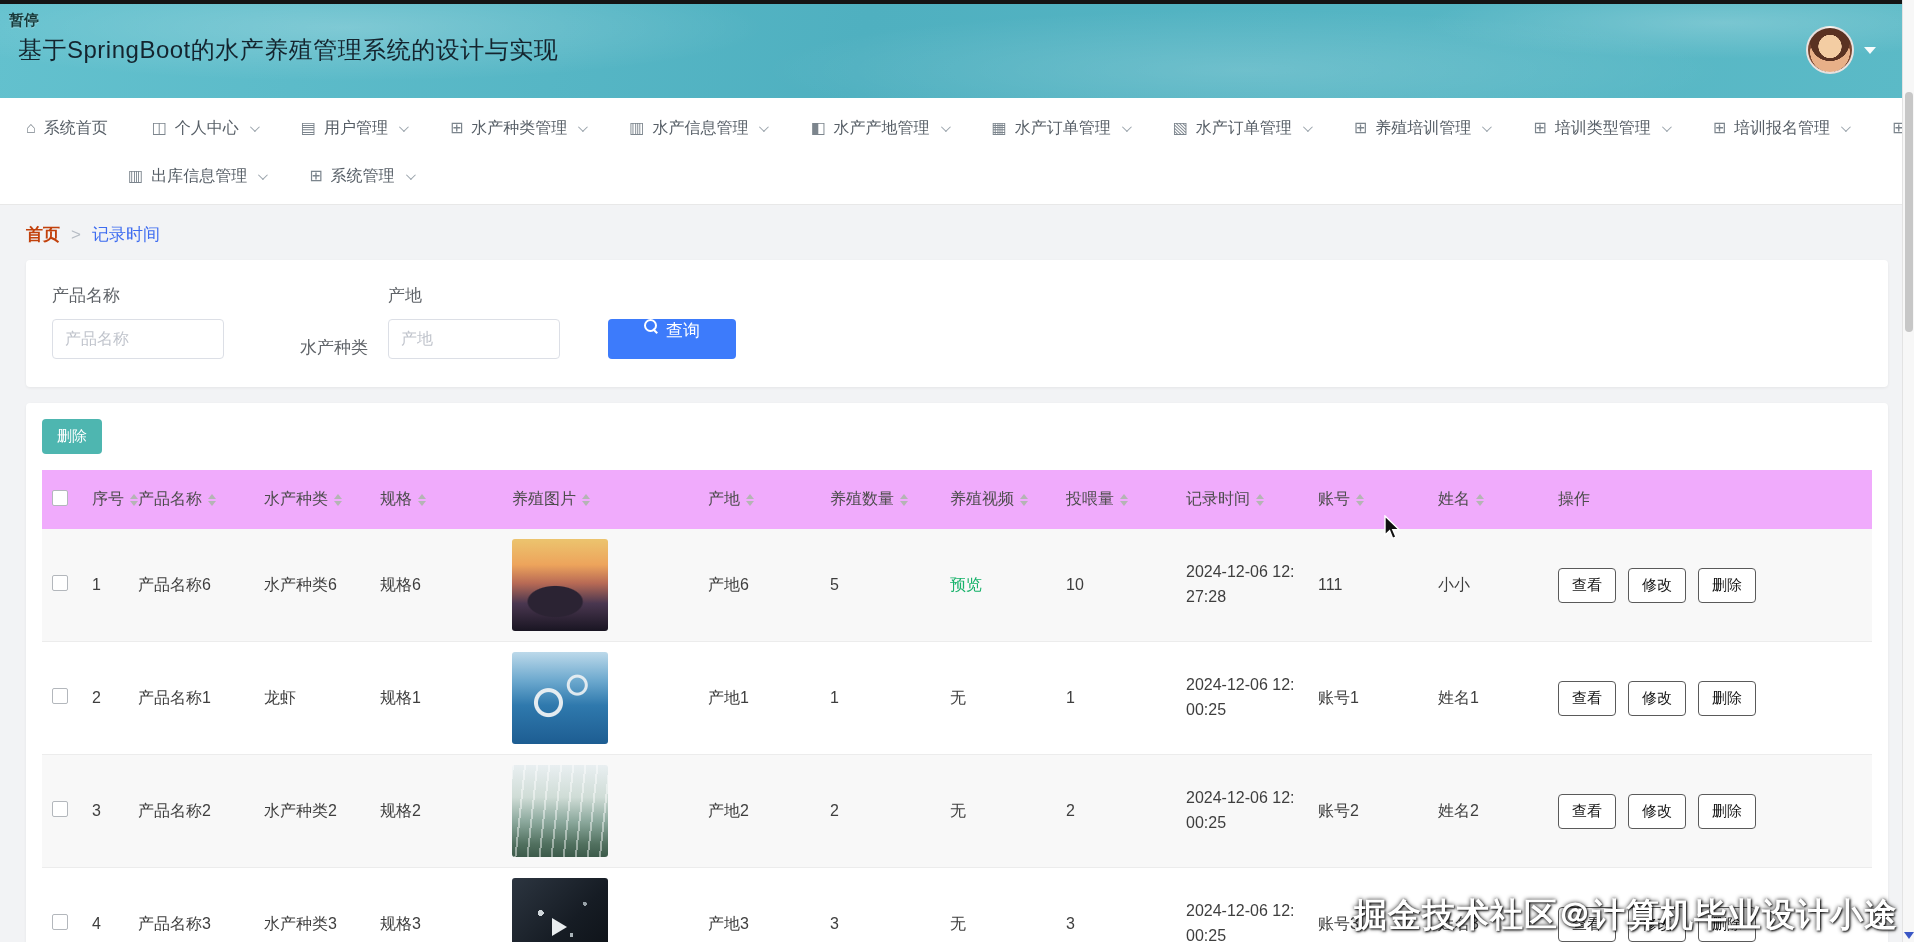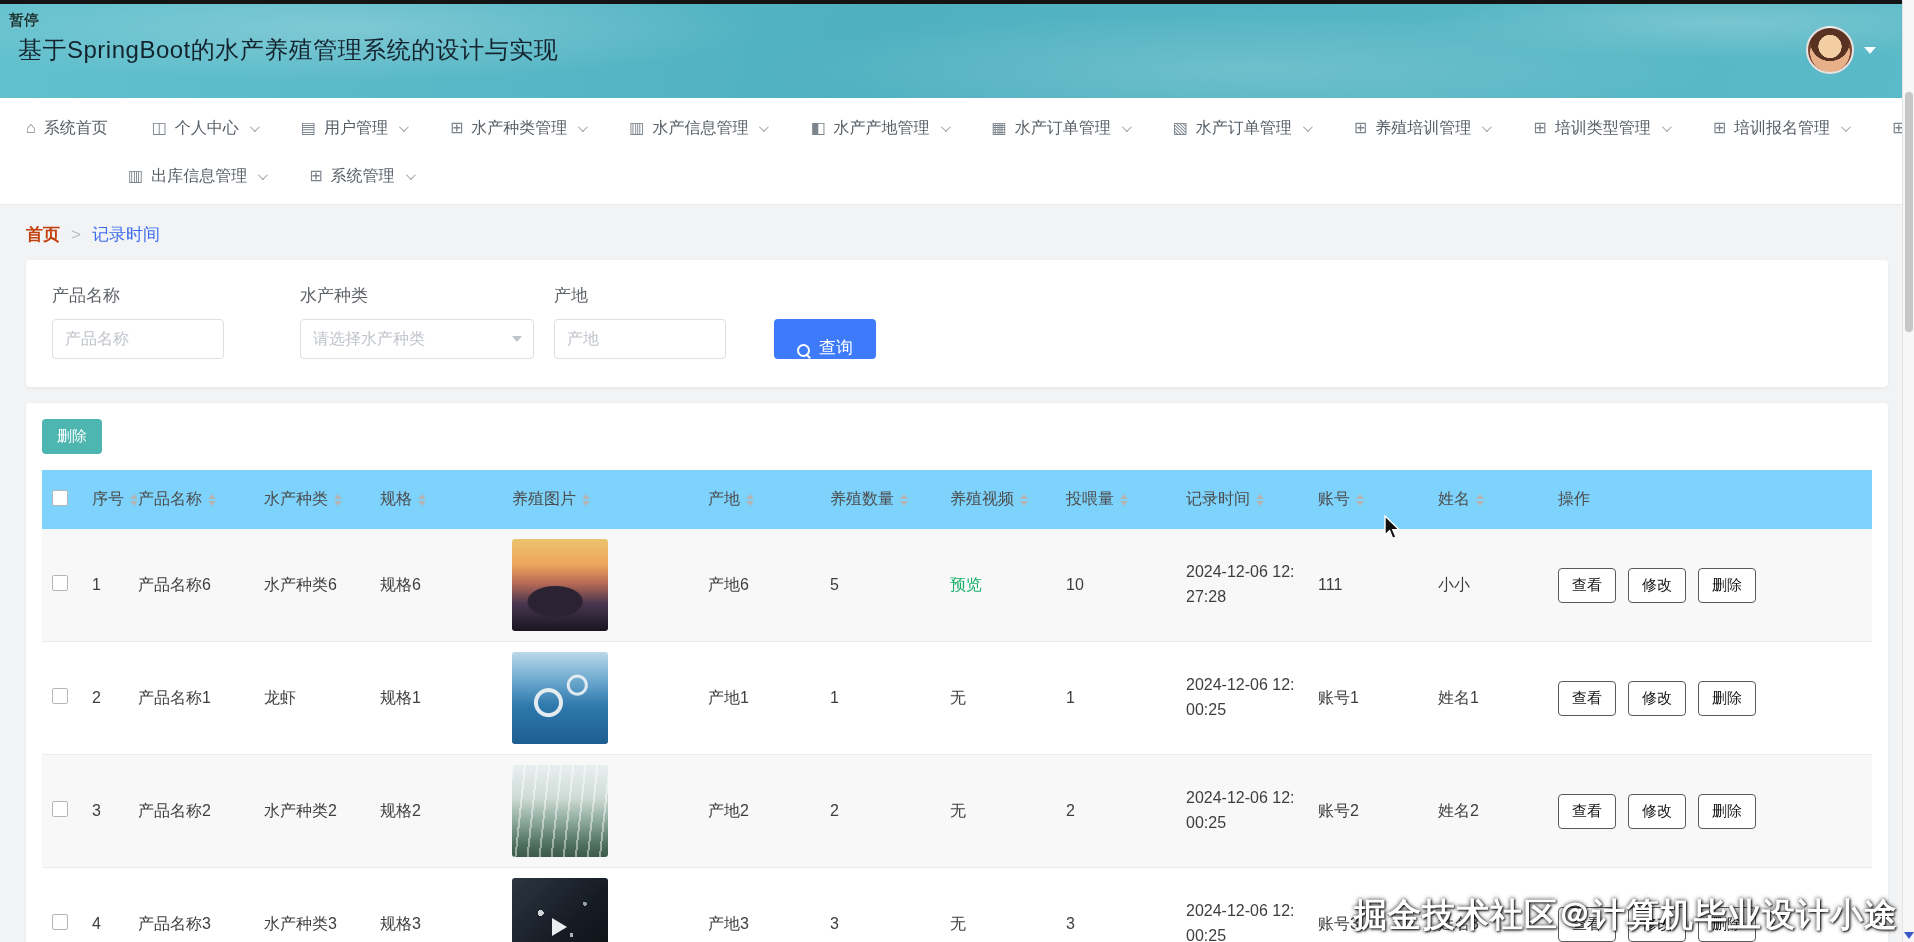--- a/index.html
+++ b/index.html
@@ -53,35 +53,35 @@
   .field.tight { margin-left:20px; }
   .field-label { font-size:17px; color:#5f6368; }
   .text-input { height:40px; width:172px; border:1px solid #dcdfe6; border-radius:4px;
     padding:0 12px; font-size:16px; color:#333; outline:none; background:#fff;
     font-family:"Liberation Sans","DejaVu Sans",sans-serif; }
   .text-input::placeholder { color:#c0c4cc; }
   .select-box { position:relative; height:40px; width:234px; border:1px solid #dcdfe6; border-radius:4px;
     display:flex; align-items:center; padding:0 28px 0 12px; font-size:16px; color:#c0c4cc; cursor:pointer; }
   .select-caret { position:absolute; right:11px; top:16px; width:0; height:0;
     border-left:5px solid transparent; border-right:5px solid transparent; border-top:6px solid #c0c4cc; }
-  .query-btn { margin-left:48px; height:40px; padding:0 23px; background:#3d7bfb; border:none;
-    border-radius:4px; color:#fff; font-size:17px; display:inline-flex; align-items:flex-end; gap:7px;
+  .query-btn { margin-left:48px; height:40px; padding:0 36px; background:#3d7bfb; border:none;
+    border-radius:4px; color:#fff; font-size:17px; display:inline-flex; align-items:flex-start; gap:7px;
     cursor:pointer; font-family:inherit; }
   .mag { width:15px; height:15px; display:inline-block; position:relative; }
   .mag::before { content:""; position:absolute; left:0; top:0; width:9px; height:9px;
     border:2px solid #fff; border-radius:50%; }
   .mag::after { content:""; position:absolute; left:9px; top:9px; width:6px; height:2px;
     background:#fff; transform:rotate(45deg); transform-origin:left center; }
 
   
   .table-card { margin-top:16px; padding:16px 16px 0; }
   .delete-btn { background:#4eb6b0; color:#fff; border:none; border-radius:4px; padding:8px 15px;
     font-size:15px; cursor:pointer; margin-bottom:16px; font-family:inherit; }
   table { width:100%; border-collapse:collapse; table-layout:fixed; }
-  thead th { background:#7dd3fc; color:#4c4c4c; font-weight:normal; font-size:16px; text-align:left;
+  thead th { background:#f0abfc; color:#4c4c4c; font-weight:normal; font-size:16px; text-align:left;
     padding:19px 10px; white-space:nowrap; }
   tbody td { padding:10px 10px; font-size:16px; color:#3e3e3e; border-bottom:1px solid #ececec;
     vertical-align:middle; }
   tbody tr:nth-child(odd) { background:#f8f8f8; }
   tbody tr:nth-child(even) { background:#fff; }
   .carets { display:inline-flex; flex-direction:column; gap:2px; margin-left:6px; vertical-align:middle; cursor:pointer; }
   .c-up { width:0; height:0; border-left:4px solid transparent; border-right:4px solid transparent;
     border-bottom:5px solid #b4b4b4; }
   .c-down { width:0; height:0; border-left:4px solid transparent; border-right:4px solid transparent;
     border-top:5px solid #b4b4b4; }
@@ -222,24 +222,20 @@
   <span class="bc-current">记录时间</span>
 </div>
 
 <section class="card search-card">
   <div class="field">
     <span class="field-label">产品名称</span>
     <input class="text-input" placeholder="产品名称" style="">
   </div>
   <div class="field">
     <span class="field-label">水产种类</span>
-    <div class="select-box">
-      <span>请选择水产种类</span>
-      <i class="select-caret"></i>
-    </div>
   </div>
   <div class="field tight">
     <span class="field-label">产地</span>
     <input class="text-input" placeholder="产地" style="">
   </div>
   <button class="query-btn">
     <span class="mag"></span>
     <span>查询</span>
   </button>
 </section>

